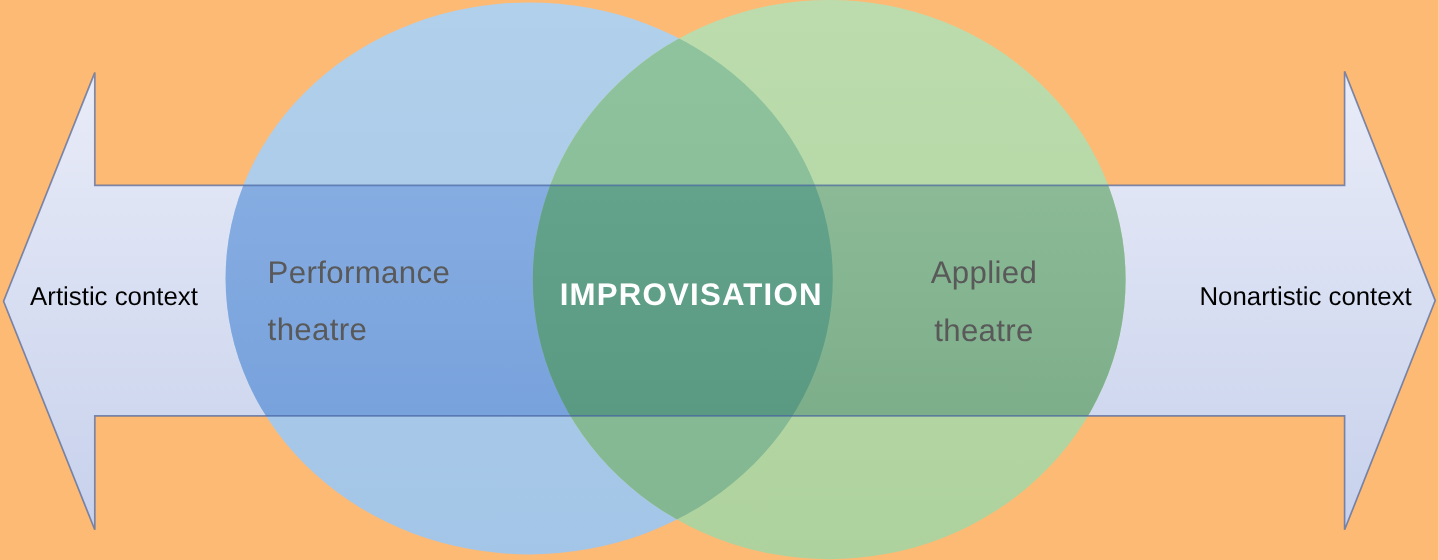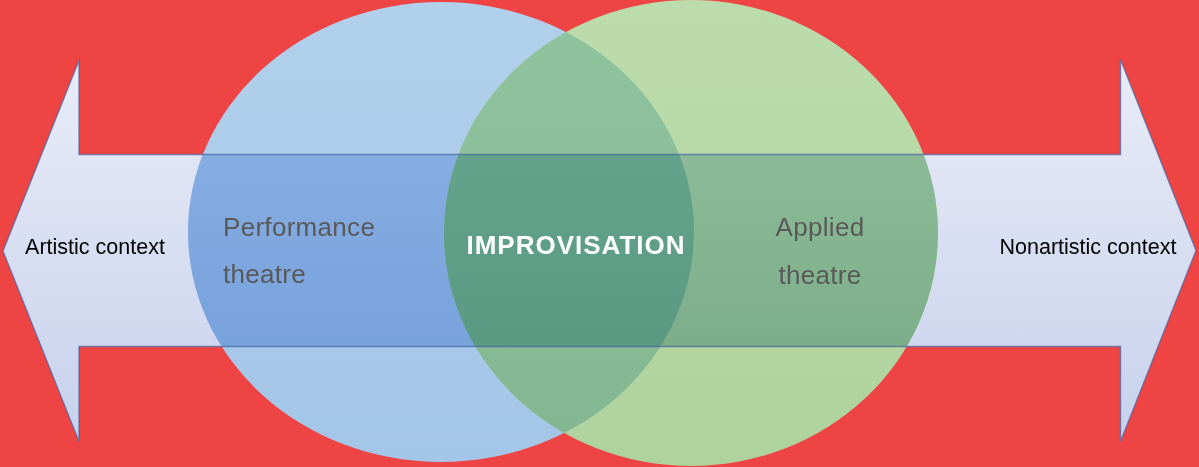--- a/index.html
+++ b/index.html
@@ -1,20 +1,20 @@
 <!DOCTYPE html>
 <html><head>
 <meta charset="utf-8">
 <style>
   html, body { margin: 0; padding: 0; background: #ffffff; }
   .stage {
     position: relative;
     width: 1199px;
     height: 467px;
-    background: #ef4444;
+    background: #fdba74;
     overflow: hidden;
     font-family: "Liberation Sans", sans-serif;
   }
   svg { display: block; }
   text { font-family: "Liberation Sans", sans-serif; }
   .ctx-label {
     font-size: 21.5px;
     text-anchor: middle;
     dominant-baseline: central;
   }

